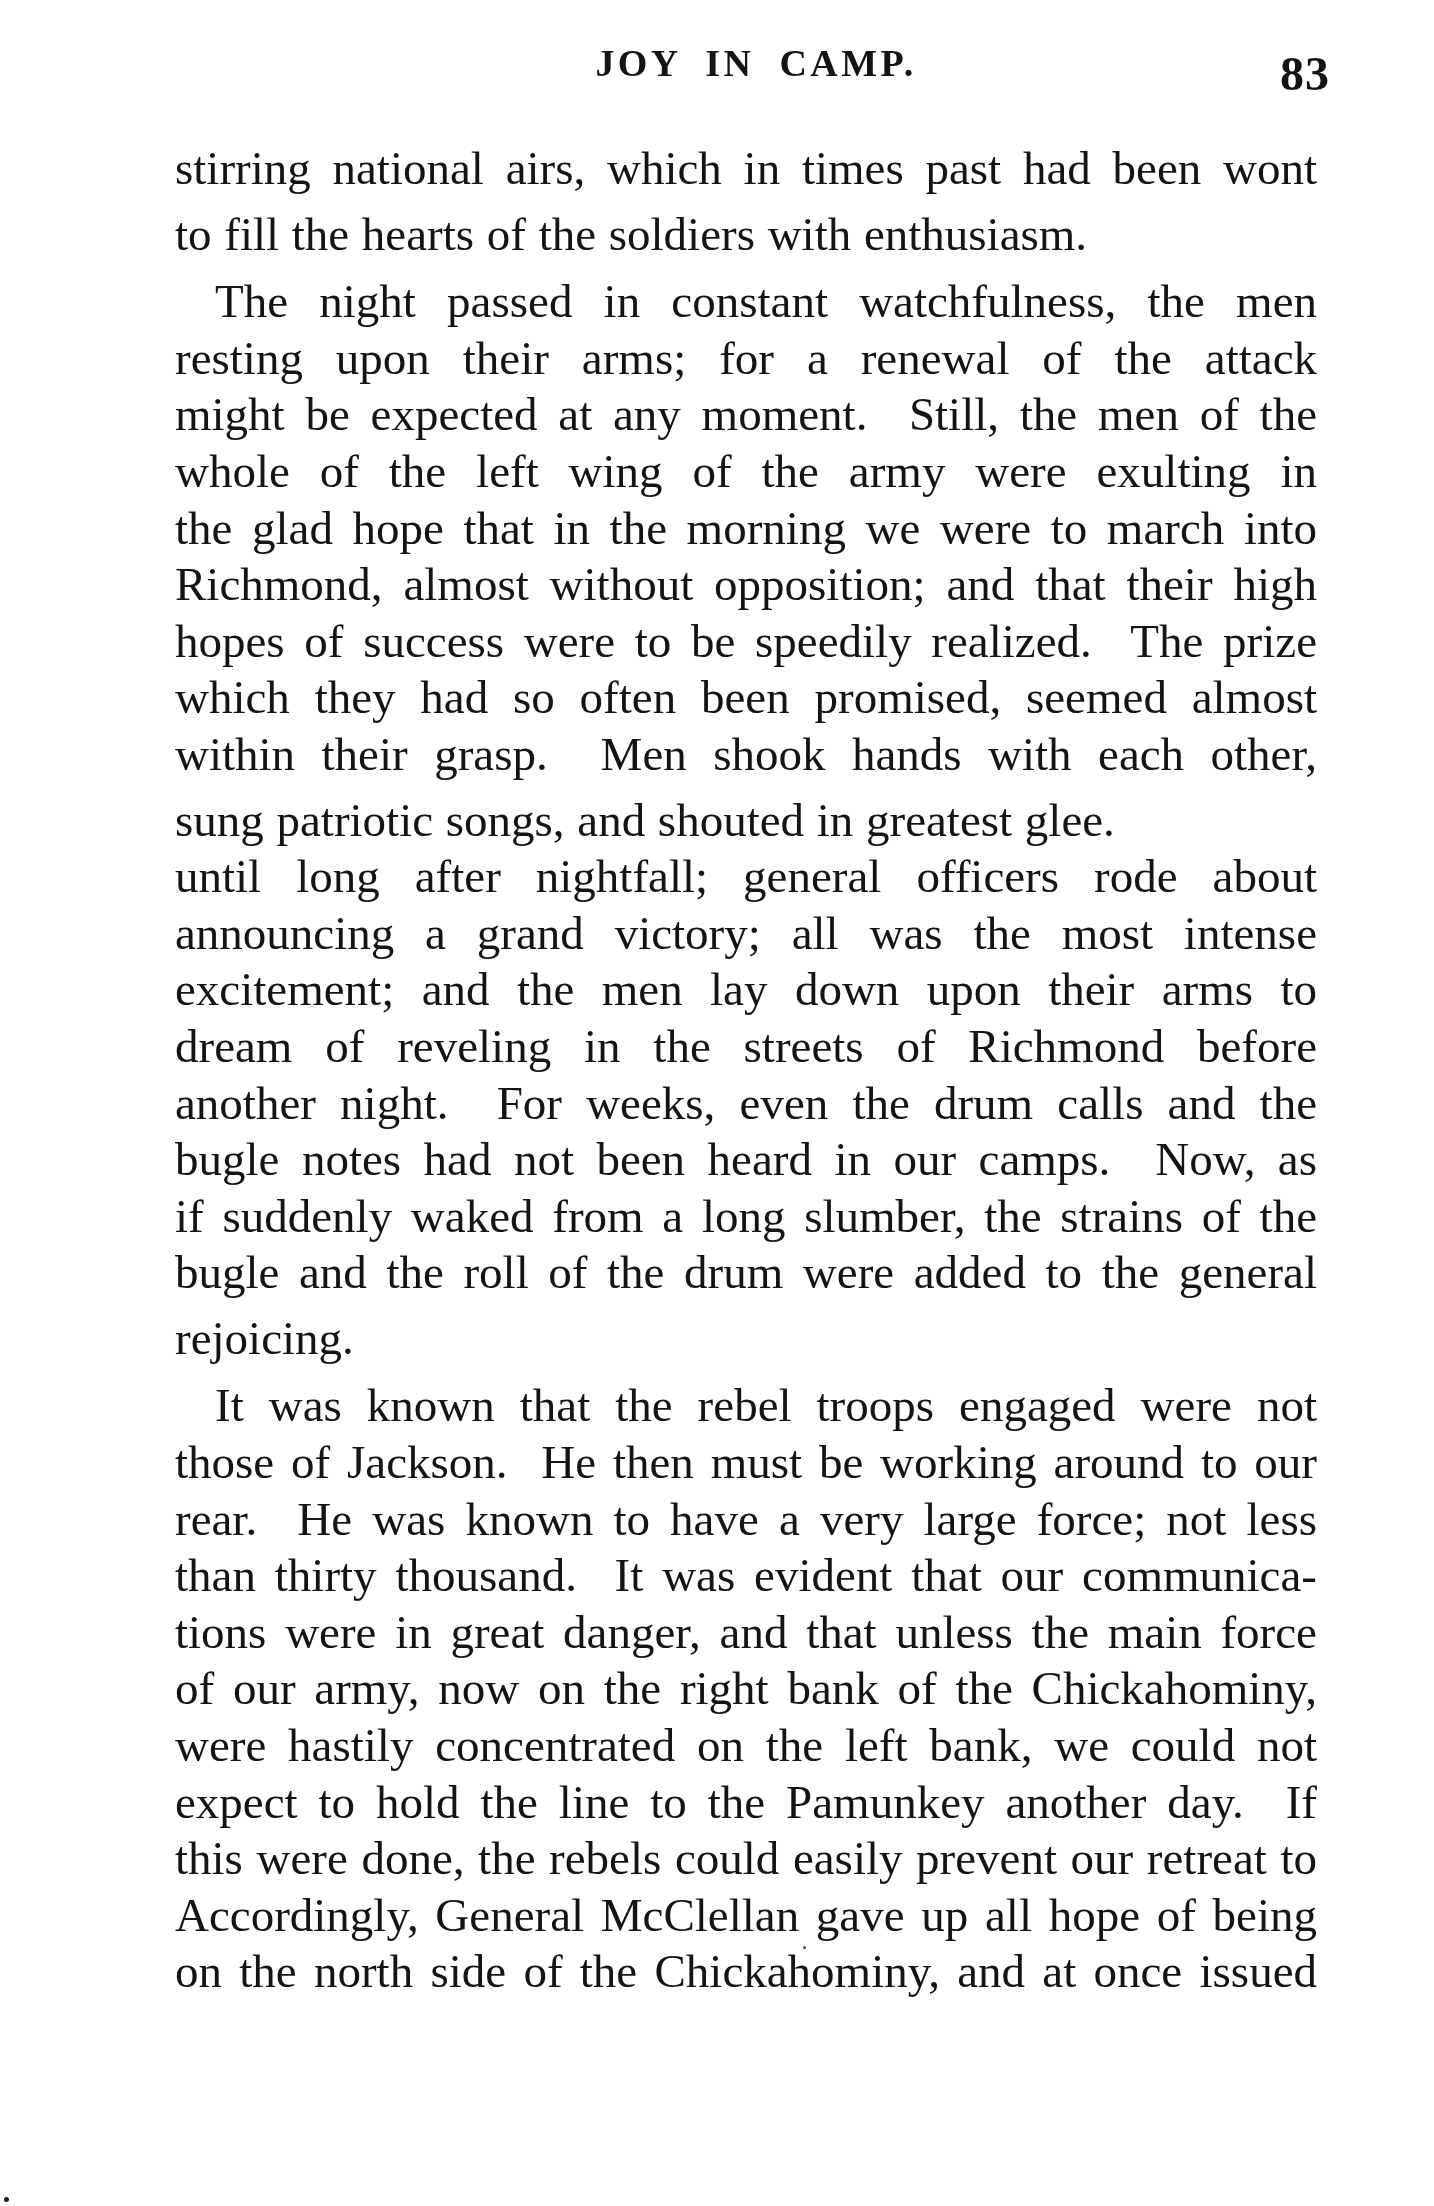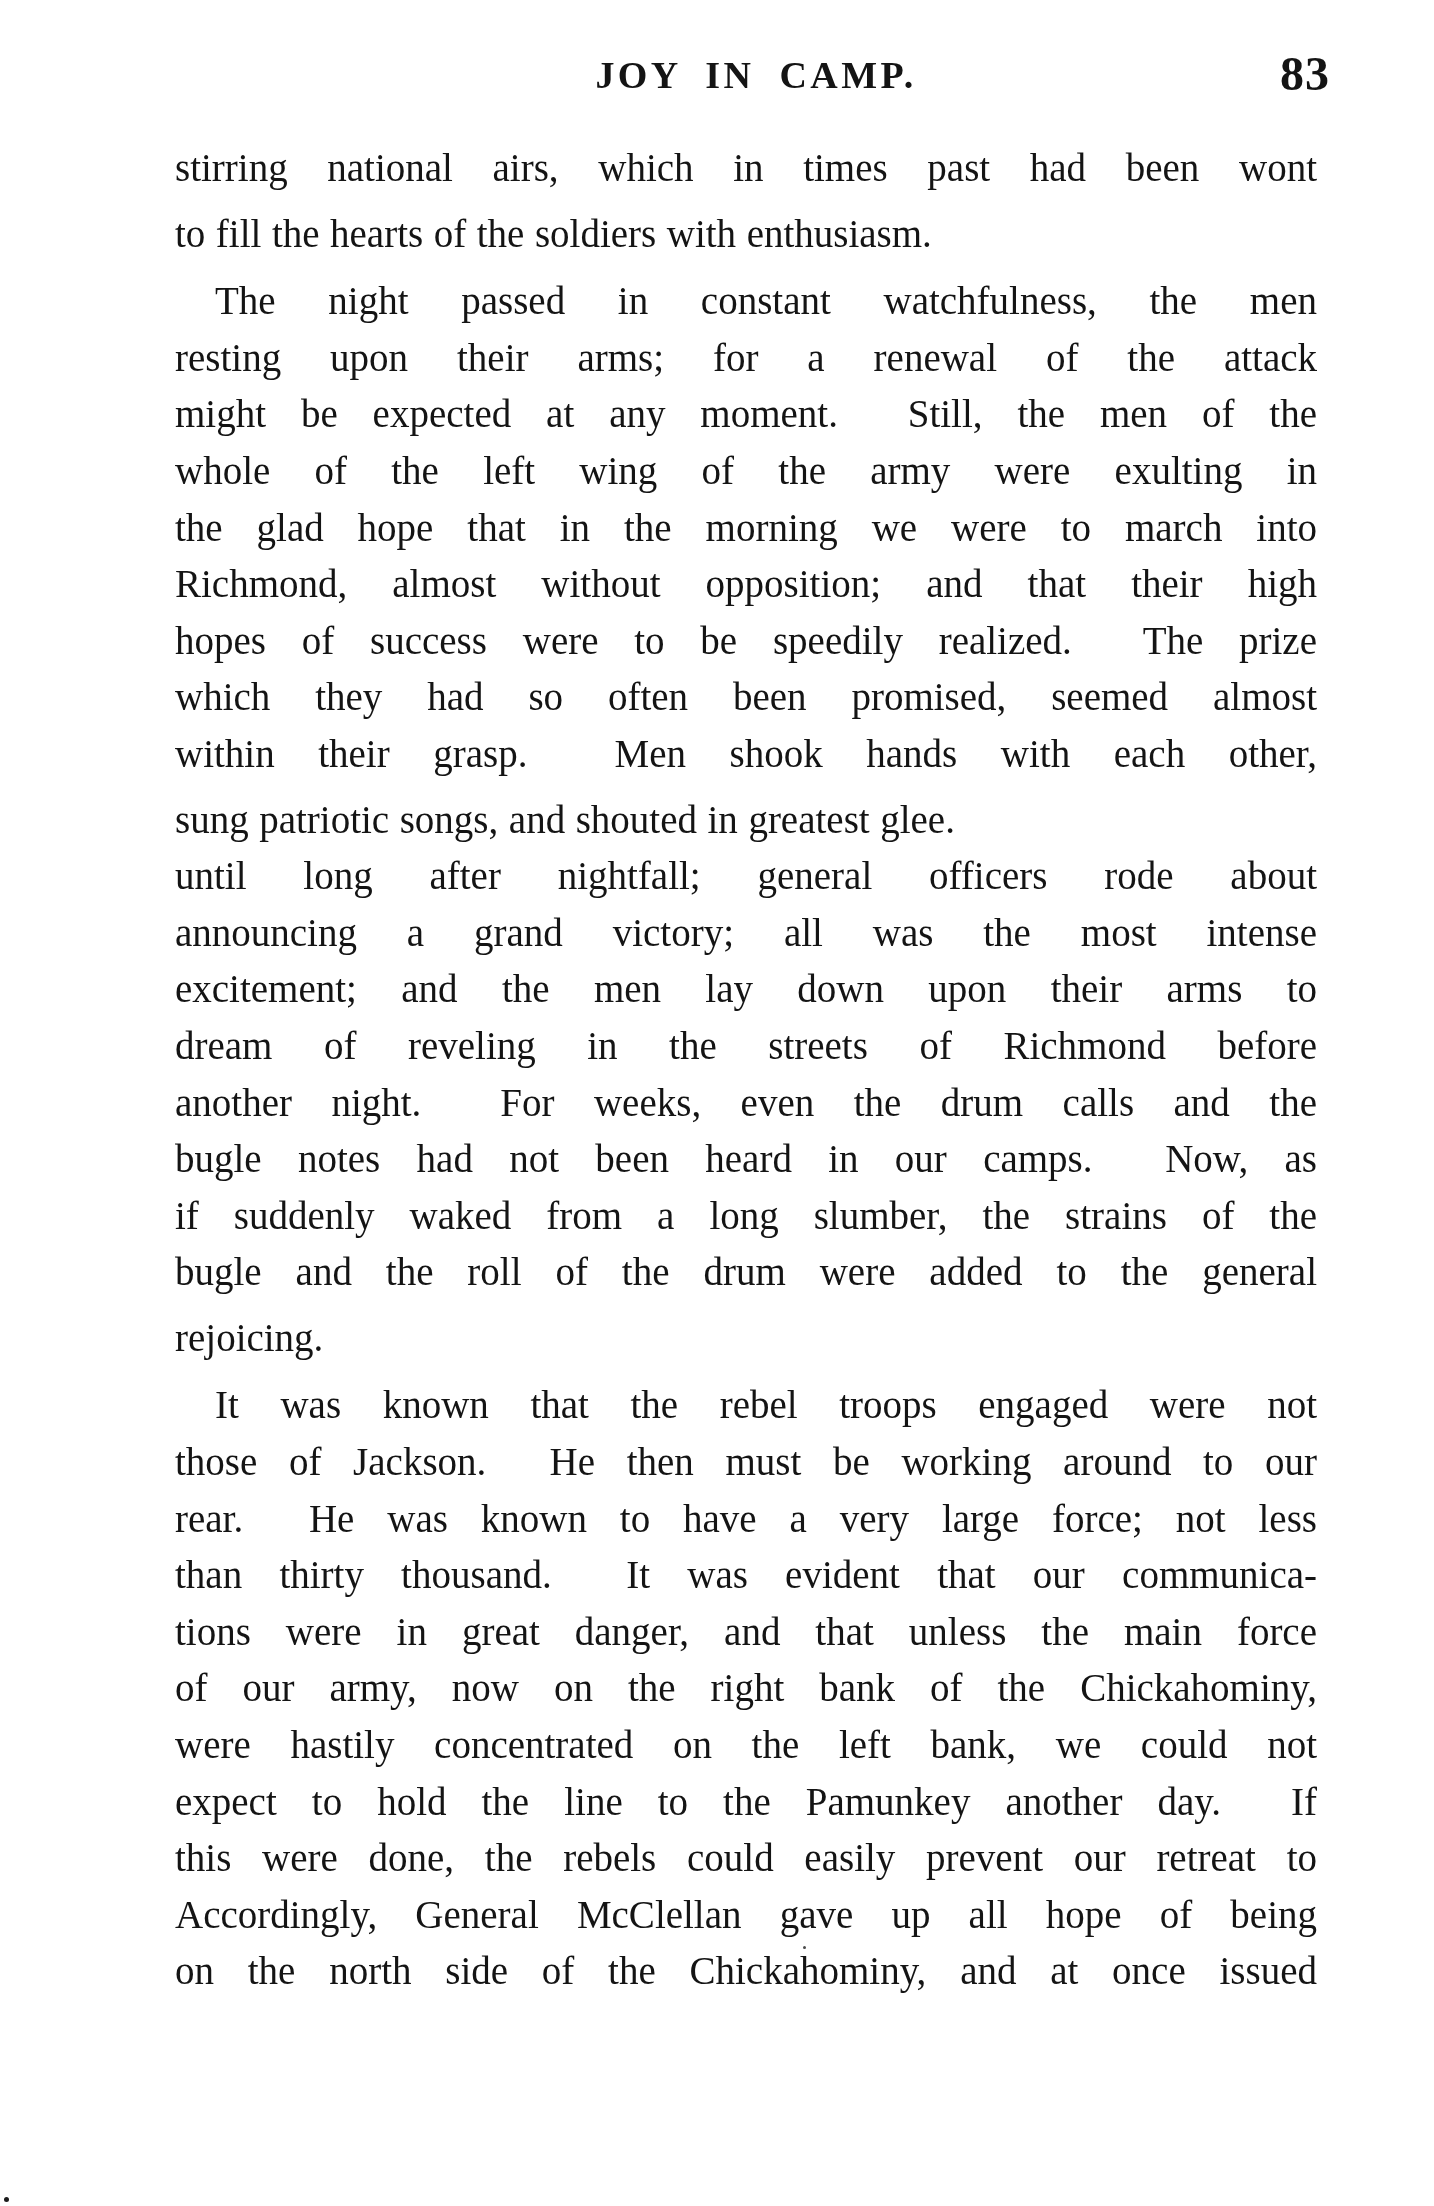--- a/index.html
+++ b/index.html
@@ -11,21 +11,21 @@
     position: relative;
     width: 1434px;
     height: 2206px;
     background: #ffffff;
     overflow: hidden;
     color: #141414;
     font-family: "Liberation Serif", "DejaVu Serif", serif;
   }
   .running-header {
     position: absolute;
-    top: 56px;
+    top: 44px;
     left: 175px;
     width: 1142px;
     text-align: center;
     transform: translateX(10px);
     font-size: 38px;
     font-weight: 700;
     letter-spacing: 0.09em;
     word-spacing: 0.32em;
     line-height: 1;
     white-space: pre;
@@ -43,21 +43,21 @@
     position: absolute;
     top: 140px;
     left: 175px;
     width: 1142px;
   }
   .paragraph {
     margin: 0;
     padding: 0;
   }
   .line {
-    font-size: 39px;
+    font-size: 47px;
     line-height: 56.6px;
     height: 56.6px;
     white-space: pre-wrap;
     text-align: justify;
     text-align-last: justify;
     word-spacing: 0.02em;
     overflow: hidden;
   }
   .line.no-just {
     text-align: left;

